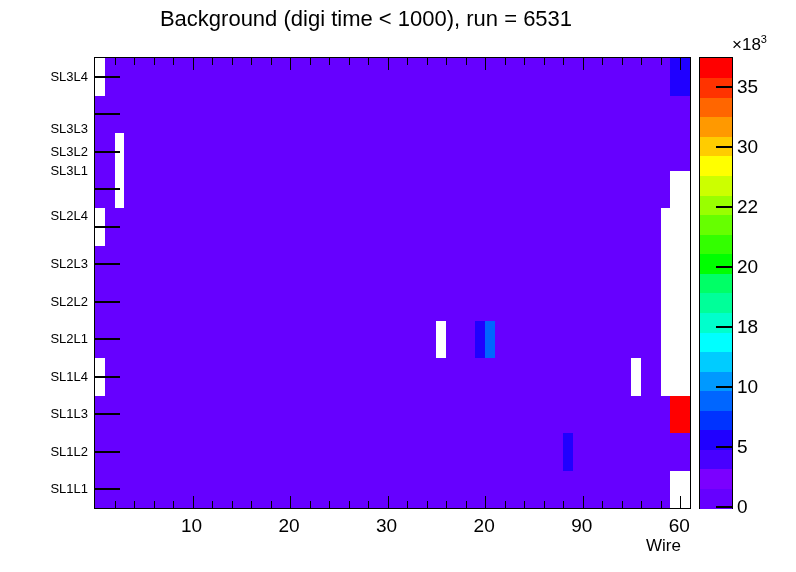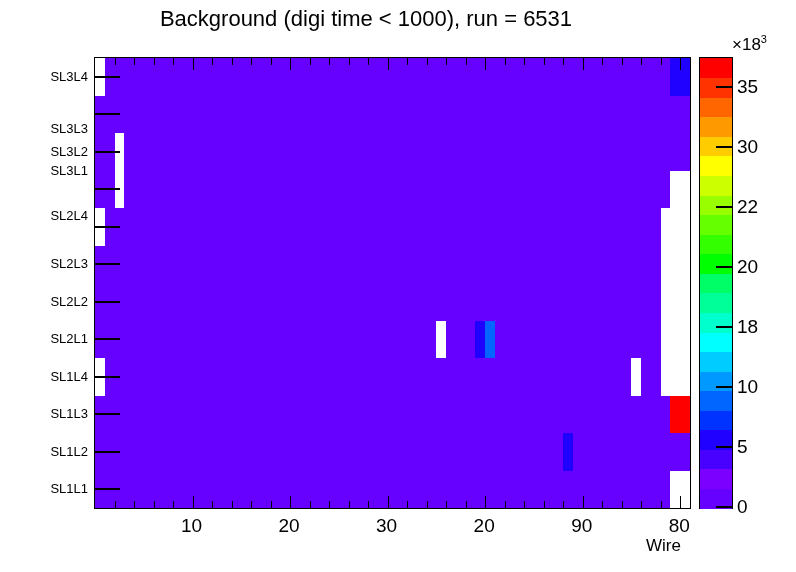--- a/index.html
+++ b/index.html
@@ -209,21 +209,21 @@
       <div class="ylabel-abs" style="top: 150.75px;">SL3L2</div>
       <div class="ylabel-abs" style="top: 128px;">SL3L3</div>
       <div class="ylabel-abs" style="top: 75.75px;">SL3L4</div>
     </div>
   <div id="xlabel-layer">
       <div class="xlabel-abs" style="left: 175.541px; top: 515px;">10</div>
       <div class="xlabel-abs" style="left: 273.082px; top: 515px;">20</div>
       <div class="xlabel-abs" style="left: 370.623px; top: 515px;">30</div>
       <div class="xlabel-abs" style="left: 468.164px; top: 515px;">20</div>
       <div class="xlabel-abs" style="left: 565.705px; top: 515px;">90</div>
-      <div class="xlabel-abs" style="left: 663.246px; top: 515px;">80</div>
+      <div class="xlabel-abs" style="left: 663.246px; top: 515px;">60</div>
     </div>
 
   <div id="xaxis-title">Wire</div>
 
   <div id="palette">
       <div class="pal-band" style="top: 430.435px; height: 20.1652px; background: rgb(102, 0, 255);"></div>
       <div class="pal-band" style="top: 410.87px; height: 20.1652px; background: rgb(123, 0, 255);"></div>
       <div class="pal-band" style="top: 391.304px; height: 20.1652px; background: rgb(72, 0, 255);"></div>
       <div class="pal-band" style="top: 371.739px; height: 20.1652px; background: rgb(32, 0, 255);"></div>
       <div class="pal-band" style="top: 352.174px; height: 20.1652px; background: rgb(0, 51, 255);"></div>

